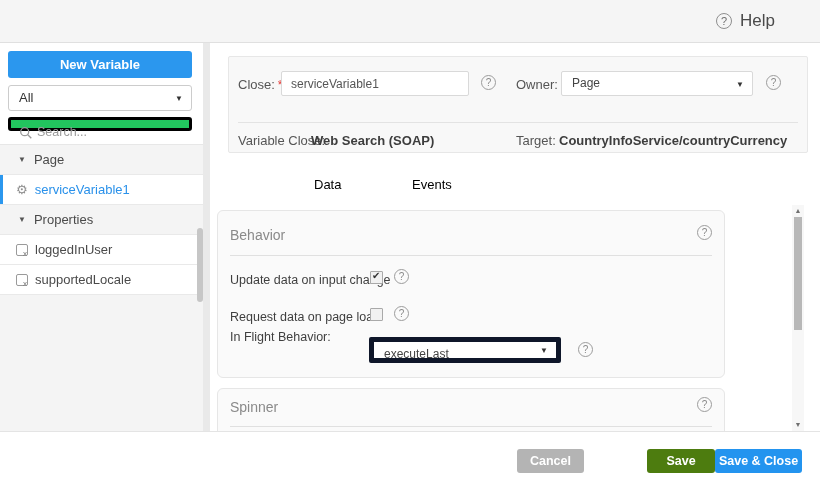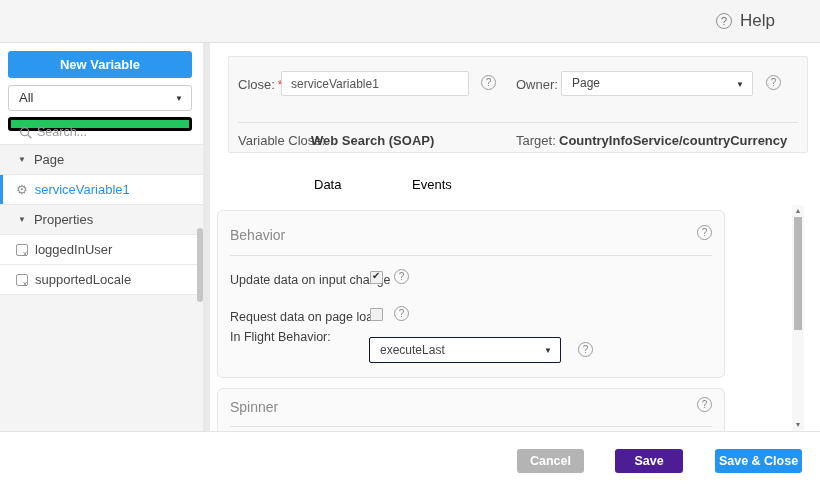--- a/index.html
+++ b/index.html
@@ -93,39 +93,39 @@
   .sec-behavior { top:167px; height:168px; }
   .sec-spinner { top:345px; height:80px; }
   .sectitle { position:absolute; left:12px; font-size:14px; color:#8a8a8a; }
   .secdivider { position:absolute; left:12px; right:12px; border-top:1px solid #e0e0e0; }
   .prow-label { position:absolute; left:12px; font-size:12.5px; color:#3f3f3f; }
   .checkbox { position:absolute; left:152px; width:13px; height:13px;
     border:1px solid #a9a9a9; background:#f1f1f1; border-radius:1px; cursor:pointer; }
   .checkbox.checked::after { content:"\2714"; position:absolute; left:1px; top:-2px;
     font-size:10px; color:#333; }
   .bselect { position:absolute; left:151px; width:192px; height:26px; background:#fff;
-    border:1px solid #0f172a; border-radius:2px; cursor:pointer; }
+    border:5px solid #0f172a; border-radius:2px; cursor:pointer; }
   .bselect .val { position:absolute; left:10px; line-height:24px; font-size:12px; color:#444; }
 
   
   .scrollbar { position:absolute; left:582px; top:162px; width:12px; height:226px;
     background:#f7f7f7; }
   .scrollbar .up, .scrollbar .down { position:absolute; left:0; width:12px; height:10px;
     font-size:7px; color:#707070; text-align:center; line-height:10px; cursor:pointer; }
   .scrollbar .up { top:1px; } .scrollbar .down { bottom:1px; }
   .scrollbar .thumb { position:absolute; left:2px; top:12px; width:8px; height:113px;
     background:#b8b8b8; cursor:pointer; }
 
   
   .footer { position:absolute; left:0; top:431px; width:820px; height:52px;
     background:#fff; border-top:1px solid #e4e4e4; }
   .fbtn { position:absolute; top:17px; height:24px; border:none; border-radius:3px;
     color:#fff; font-weight:bold; font-size:12.5px; cursor:pointer; font-family:inherit; }
   .btn-cancel { left:517px; width:67px; background:#b4b4b4; }
-  .btn-save { left:615px; width:68px; background:#4c1d95; }
+  .btn-save { left:647px; width:68px; background:#4d7c0f; }
   .btn-saveclose { left:715px; width:87px; background:#2394ef; }
 </style>
 </head>
 <body>
 
 <div class="header">
   <div class="help">
     <span class="qmark">?</span>
     <span class="lbl">Help</span>
   </div>

